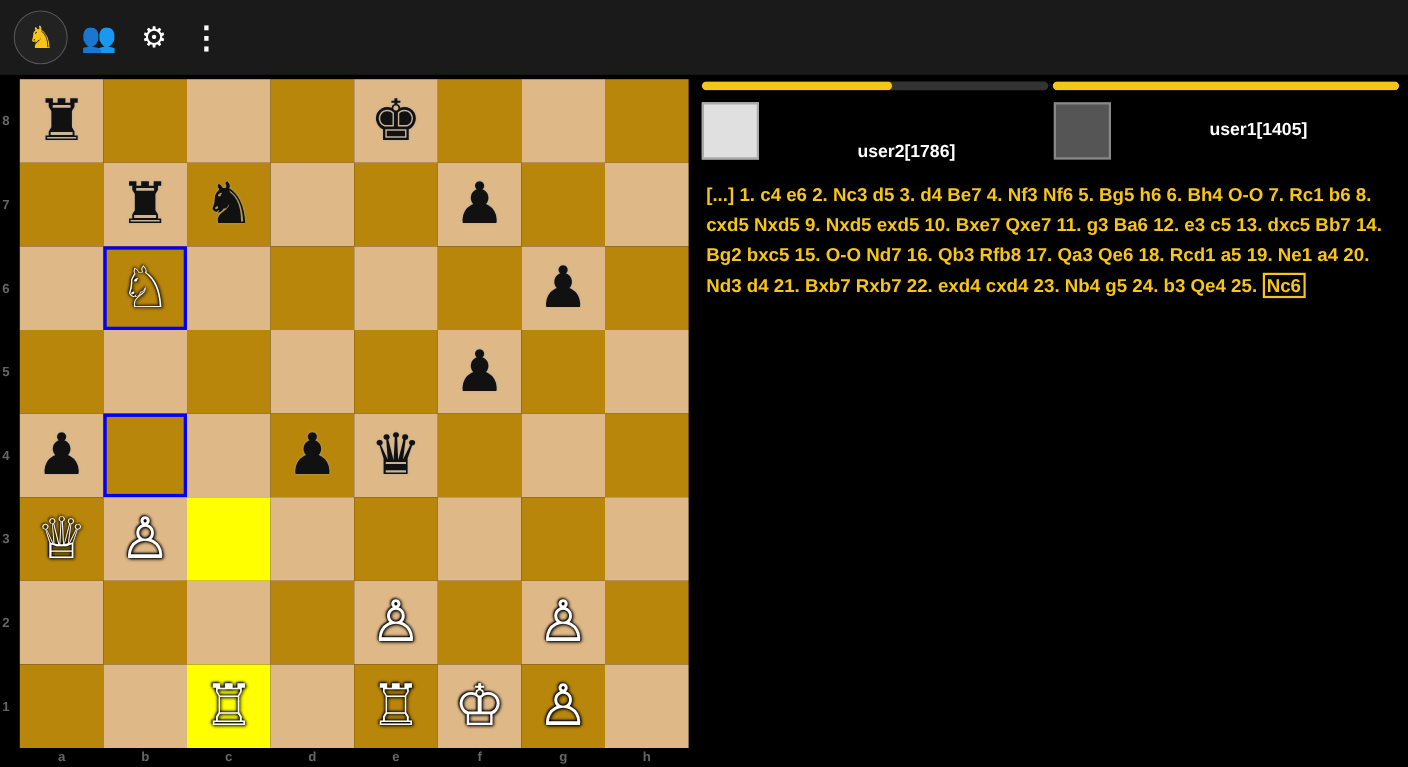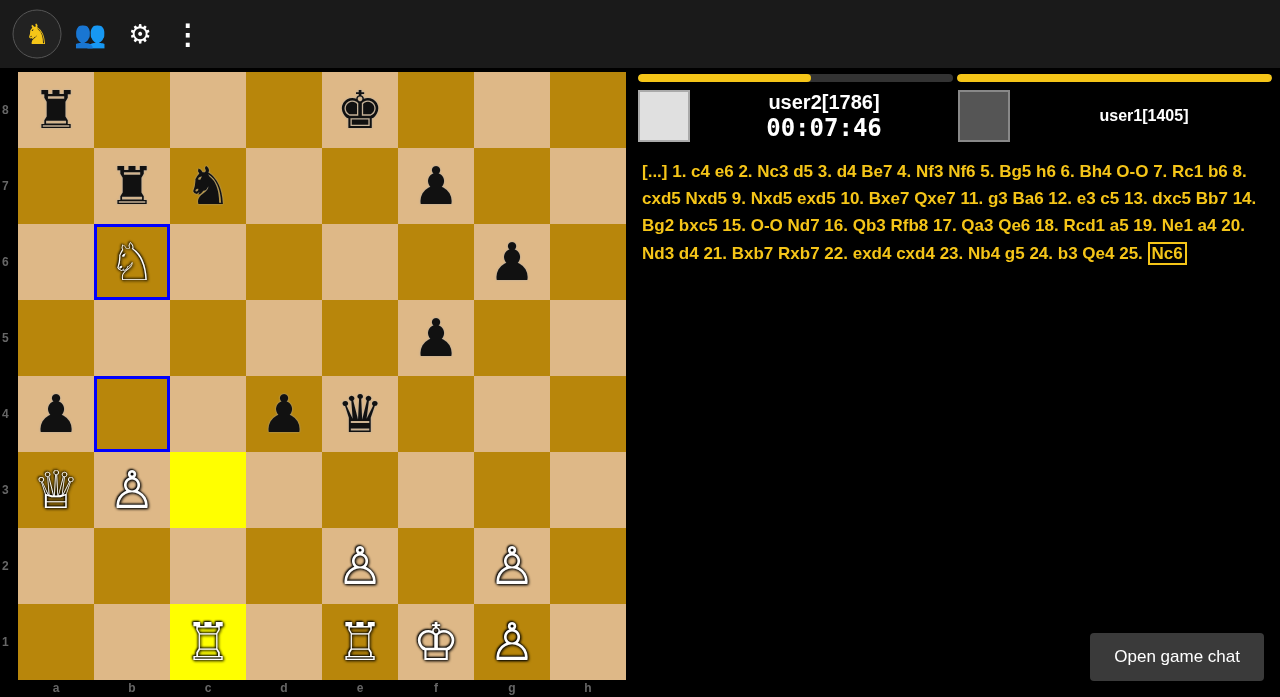--- a/index.html
+++ b/index.html
@@ -280,32 +280,28 @@
       </div>
       <div style="flex:1;height:8px;background:#333;border-radius:4px;overflow:hidden;">
         <div style="width:100%;height:100%;background:#f5c518;border-radius:4px;"></div>
       </div>
     </div>
 
     <div style="display:flex;align-items:center;padding:6px 8px;gap:6px;">
 
       <div style="width:52px;height:52px;background:#e0e0e0;border:2px solid #aaa;flex-shrink:0;"></div>
       <div style="flex:1;text-align:center;">
-        <div style="color:#fff;font-size:20px;font-weight:bold;">user2[1786]</div>
-        <div style="color:#fff;font-size:24px;font-weight:bold;font-family:monospace;">00:07:46</div>
+        <div style="color:#fff;font-size:16px;font-weight:bold;margin-top:40px;">user2[1786]</div>
       </div>
 
       <div style="width:52px;height:52px;background:#555;border:2px solid #888;flex-shrink:0;"></div>
       <div style="flex:1;text-align:center;">
         <div style="color:#fff;font-size:16px;font-weight:bold;">user1[1405]</div>
       </div>
     </div>
 
     <div id="move-history">
       <span>[...] 1. c4 e6 2. Nc3 d5 3. d4 Be7 4. Nf3 Nf6 5. Bg5 h6 6. Bh4 O-O 7. Rc1 b6 8. cxd5 Nxd5 9. Nxd5 exd5 10. Bxe7 Qxe7 11. g3 Ba6 12. e3 c5 13. dxc5 Bb7 14. Bg2 bxc5 15. O-O Nd7 16. Qb3 Rfb8 17. Qa3 Qe6 18. Rcd1 a5 19. Ne1 a4 20. Nd3 d4 21. Bxb7 Rxb7 22. exd4 cxd4 23. Nb4 g5 24. b3 Qe4 25. </span><span style="border:2px solid #f5c518;padding:0 2px;">Nc6</span>
     </div>
 
-    <div style="display:flex;justify-content:flex-end;padding:8px;">
-      <button id="chat-button">Open game chat</button>
-    </div>
 
   </div>
 </div>
 
 </body></html>

